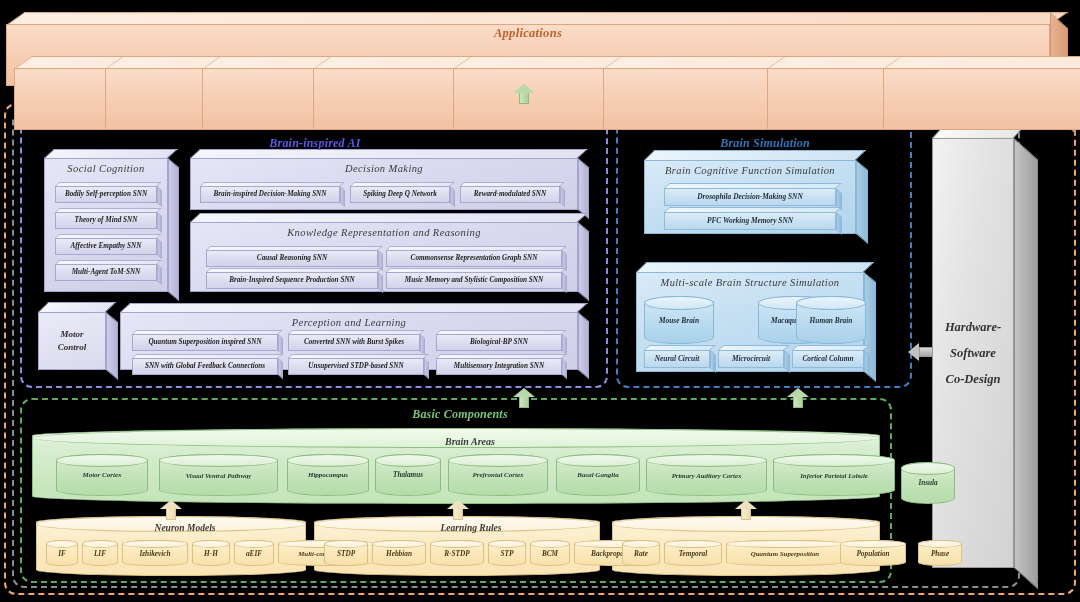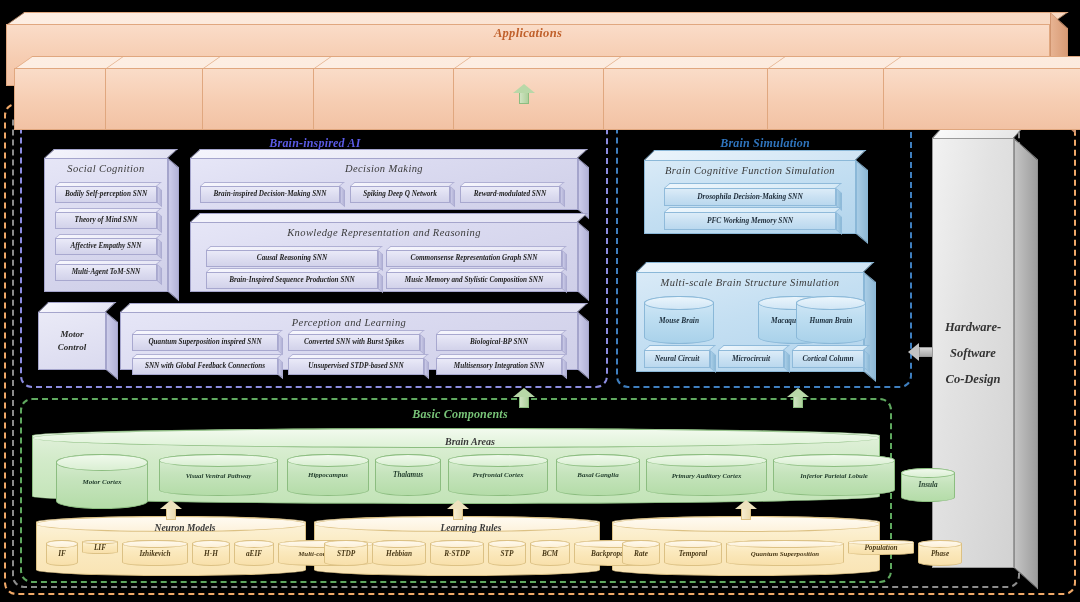--- a/index.html
+++ b/index.html
@@ -522,21 +522,21 @@
       <div class="side"></div>
     <div class="face">Cortical Column</div>
   </div>
 
   <div class="bigcyl bigcyl-green" style="left:32px; top:428px; width:848px; height:76px;">
     <div class="bbody"></div>
     <div class="blid"></div>
     <div class="bigcyl-title" style="top:8px; font-size:10px;">Brain Areas</div>
   </div>
   <div id="brain-areas-row" style="position:absolute; left:42px; top:454px; width:828px; height:44px; z-index:5;">
-      <div class="cyl cyl-green" style="left: 14px; top: 0px; width: 92px; height: 55px;">
+      <div class="cyl cyl-green" style="left: 14px; top: 0px; width: 92px; height: 42px;">
         <div class="cbody" style="font-size: 7px;">Motor Cortex</div>
         <div class="clid"></div>
       </div>
       <div class="cyl cyl-green" style="left: 117px; top: 0px; width: 119px; height: 42px;">
         <div class="cbody" style="font-size: 6.8px;">Visual Ventral Pathway</div>
         <div class="clid"></div>
       </div>
       <div class="cyl cyl-green" style="left: 245px; top: 0px; width: 82px; height: 42px;">
         <div class="cbody" style="font-size: 7px;">Hippocampus</div>
         <div class="clid"></div>
@@ -554,37 +554,37 @@
         <div class="clid"></div>
       </div>
       <div class="cyl cyl-green" style="left: 604px; top: 0px; width: 121px; height: 42px;">
         <div class="cbody" style="font-size: 6.8px;">Primary Auditory Cortex</div>
         <div class="clid"></div>
       </div>
       <div class="cyl cyl-green" style="left: 731px; top: 0px; width: 122px; height: 42px;">
         <div class="cbody" style="font-size: 6.8px;">Inferior Parietal Lobule</div>
         <div class="clid"></div>
       </div>
-      <div class="cyl cyl-green" style="left: 859px; top: 14px; width: 54px; height: 34px;">
+      <div class="cyl cyl-green" style="left: 859px; top: 8px; width: 54px; height: 42px;">
         <div class="cbody" style="font-size: 7.2px;">Insula</div>
         <div class="clid"></div>
       </div>
     </div>
 
   <div class="bigcyl bigcyl-cream" style="left:36px; top:516px; width:270px; height:60px;">
     <div class="bbody"></div>
     <div class="blid"></div>
     <div class="bigcyl-title" style="top:7px; font-size:9.5px;">Neuron Models</div>
   </div>
   <div id="row-neuron" style="position:absolute; left:36px; top:540px; width:270px; height:32px; z-index:5;">
       <div class="cyl cyl-cream" style="left: 10px; top: 0px; width: 32px; height: 26px;">
         <div class="cbody" style="font-size: 7.3px;">IF</div>
         <div class="clid"></div>
       </div>
-      <div class="cyl cyl-cream" style="left: 46px; top: 0px; width: 36px; height: 14px;">
+      <div class="cyl cyl-cream" style="left: 46px; top: 0px; width: 36px; height: 26px;">
         <div class="cbody" style="font-size: 7.3px;">LIF</div>
         <div class="clid"></div>
       </div>
       <div class="cyl cyl-cream" style="left: 86px; top: 0px; width: 66px; height: 26px;">
         <div class="cbody" style="font-size: 7.3px;">Izhikevich</div>
         <div class="clid"></div>
       </div>
       <div class="cyl cyl-cream" style="left: 156px; top: 0px; width: 38px; height: 26px;">
         <div class="cbody" style="font-size: 7.3px;">H-H</div>
         <div class="clid"></div>
@@ -641,21 +641,21 @@
         <div class="clid"></div>
       </div>
       <div class="cyl cyl-cream" style="left: 52px; top: 0px; width: 58px; height: 26px;">
         <div class="cbody" style="font-size: 7.3px;">Temporal</div>
         <div class="clid"></div>
       </div>
       <div class="cyl cyl-cream" style="left: 114px; top: 0px; width: 118px; height: 26px;">
         <div class="cbody" style="font-size: 6.9px;">Quantum Superposition</div>
         <div class="clid"></div>
       </div>
-      <div class="cyl cyl-cream" style="left: 236px; top: 0px; width: 66px; height: 15px;">
+      <div class="cyl cyl-cream" style="left: 228px; top: 0px; width: 66px; height: 26px;">
         <div class="cbody" style="font-size: 7.3px;">Population</div>
         <div class="clid"></div>
       </div>
       <div class="cyl cyl-cream" style="left: 306px; top: 0px; width: 44px; height: 26px;">
         <div class="cbody" style="font-size: 7.3px;">Phase</div>
         <div class="clid"></div>
       </div>
     </div>
 
   <div class="arr-up arr-cream" style="left:160px; top:500px;">

